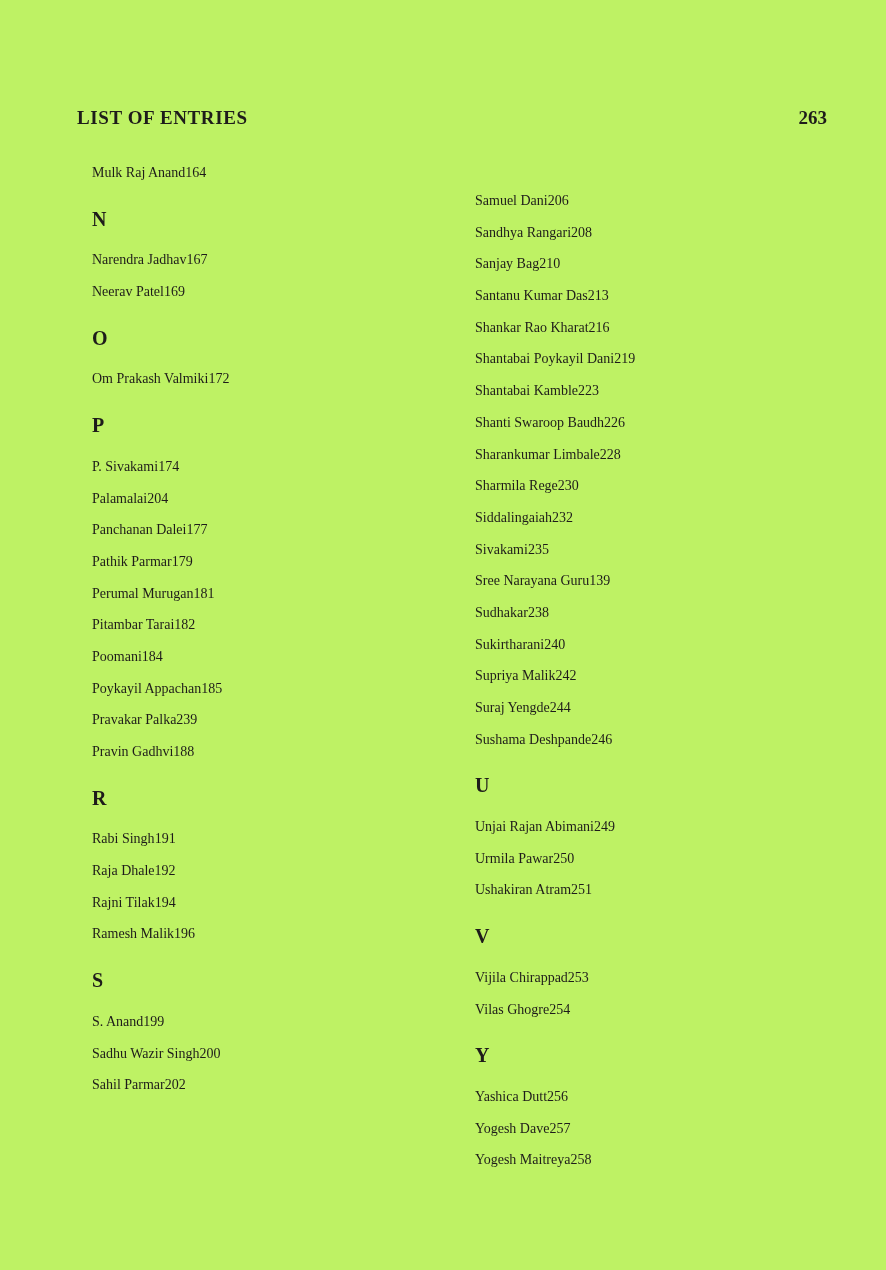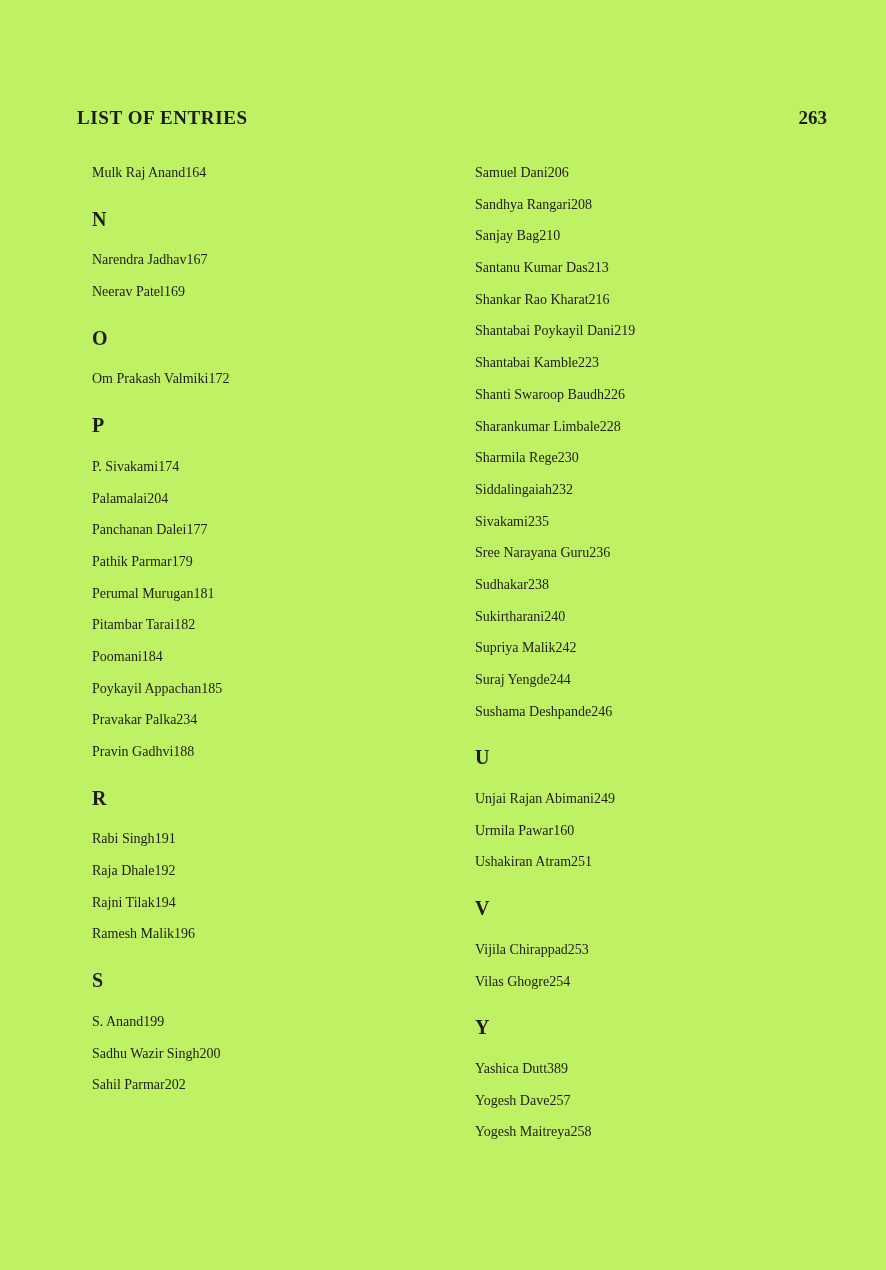--- a/index.html
+++ b/index.html
@@ -38,20 +38,21 @@
     position: absolute;
     top: 157px;
   }
   .col-left {
     left: 92px;
     width: 336px;
   }
   .col-right {
     left: 475px;
     width: 334px;
+    margin-top: 28px;
   }
   .entry-row {
     display: flex;
     justify-content: flex-start;
     align-items: baseline;
     height: 31.7px;
     line-height: 31.7px;
     font-size: 14px;
     white-space: nowrap;
   }
@@ -122,21 +123,21 @@
       <div class="entry-row">
         <span class="entry-name">Poomani</span>
         <span class="entry-page">184</span>
       </div>
       <div class="entry-row">
         <span class="entry-name">Poykayil Appachan</span>
         <span class="entry-page">185</span>
       </div>
       <div class="entry-row">
         <span class="entry-name">Pravakar Palka</span>
-        <span class="entry-page">234</span>
+        <span class="entry-page">239</span>
       </div>
       <div class="entry-row">
         <span class="entry-name">Pravin Gadhvi</span>
         <span class="entry-page">188</span>
       </div>
       <div class="sec-heading">R</div>
       <div class="entry-row">
         <span class="entry-name">Rabi Singh</span>
         <span class="entry-page">191</span>
       </div>
@@ -211,21 +212,21 @@
       <div class="entry-row">
         <span class="entry-name">Siddalingaiah</span>
         <span class="entry-page">232</span>
       </div>
       <div class="entry-row">
         <span class="entry-name">Sivakami</span>
         <span class="entry-page">235</span>
       </div>
       <div class="entry-row">
         <span class="entry-name">Sree Narayana Guru</span>
-        <span class="entry-page">236</span>
+        <span class="entry-page">139</span>
       </div>
       <div class="entry-row">
         <span class="entry-name">Sudhakar</span>
         <span class="entry-page">238</span>
       </div>
       <div class="entry-row">
         <span class="entry-name">Sukirtharani</span>
         <span class="entry-page">240</span>
       </div>
       <div class="entry-row">
@@ -240,39 +241,39 @@
         <span class="entry-name">Sushama Deshpande</span>
         <span class="entry-page">246</span>
       </div>
       <div class="sec-heading">U</div>
       <div class="entry-row">
         <span class="entry-name">Unjai Rajan Abimani</span>
         <span class="entry-page">249</span>
       </div>
       <div class="entry-row">
         <span class="entry-name">Urmila Pawar</span>
-        <span class="entry-page">160</span>
+        <span class="entry-page">250</span>
       </div>
       <div class="entry-row">
         <span class="entry-name">Ushakiran Atram</span>
         <span class="entry-page">251</span>
       </div>
       <div class="sec-heading">V</div>
       <div class="entry-row">
         <span class="entry-name">Vijila Chirappad</span>
         <span class="entry-page">253</span>
       </div>
       <div class="entry-row">
         <span class="entry-name">Vilas Ghogre</span>
         <span class="entry-page">254</span>
       </div>
       <div class="sec-heading">Y</div>
       <div class="entry-row">
         <span class="entry-name">Yashica Dutt</span>
-        <span class="entry-page">389</span>
+        <span class="entry-page">256</span>
       </div>
       <div class="entry-row">
         <span class="entry-name">Yogesh Dave</span>
         <span class="entry-page">257</span>
       </div>
       <div class="entry-row">
         <span class="entry-name">Yogesh Maitreya</span>
         <span class="entry-page">258</span>
       </div>
     </div>

